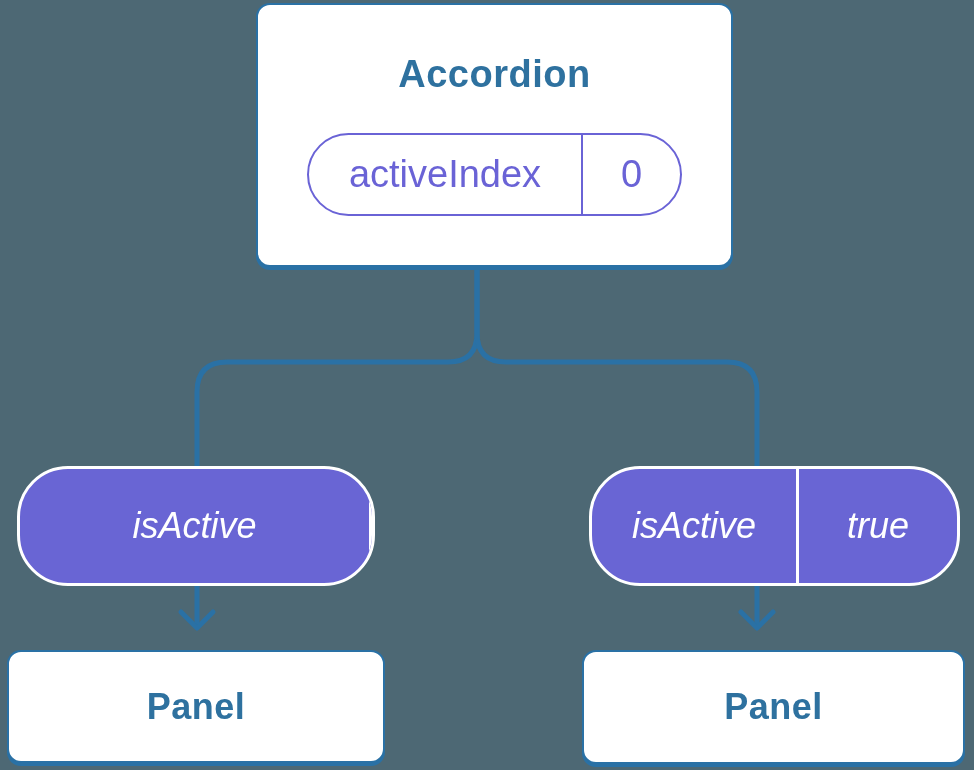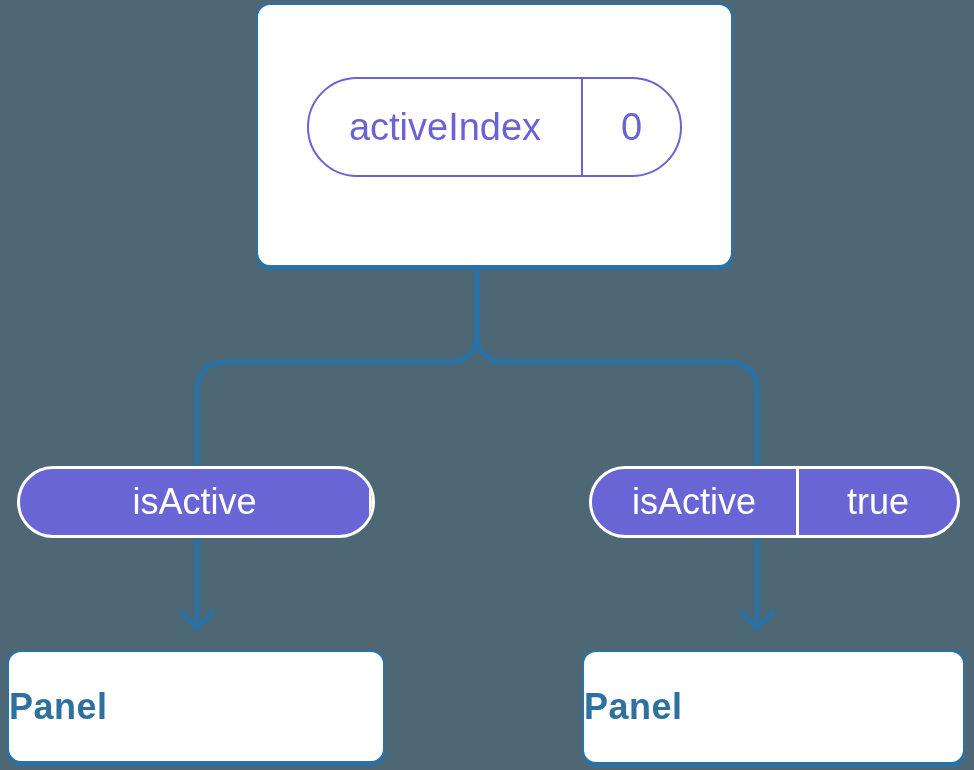--- a/index.html
+++ b/index.html
@@ -46,22 +46,22 @@
     padding-top: 48px;
   }
   .card-title {
     font-size: 38px;
     font-weight: 600;
     color: var(--text-blue);
     letter-spacing: 0.5px;
     line-height: 42px;
   }
   .outline-pill {
-    margin-top: 24px;
-    width: 375px; height: 100px;
+    margin-top: 38px;
+    width: 375px; height: 83px;
     border: 2px solid var(--purple-outline);
     border-radius: 50px;
     background: var(--white);
     display: flex; align-items: stretch;
     overflow: hidden;
   }
   .outline-pill .pill-label {
     flex: 1;
     display: flex; align-items: center; justify-content: center;
     font-size: 38px;
@@ -70,64 +70,66 @@
   }
   .outline-pill .pill-value {
     width: 97px;
     display: flex; align-items: center; justify-content: center;
     font-size: 38px;
     color: var(--purple-outline);
   }
   .filled-pill {
     position: absolute;
     top: 466px;
-    height: 72px;
+    height: 120px;
     background: var(--purple-fill);
     border: 3px solid var(--white);
     border-radius: 51px;
     display: flex; align-items: stretch;
     overflow: hidden;
     z-index: 3;
+    font-style: italic;
   }
   .filled-pill .pill-label {
     flex: 1;
     display: flex; align-items: center; justify-content: center;
     font-size: 36px;
     color: var(--white);
     border-right: 3px solid var(--white);
   }
   .filled-pill .pill-value {
     display: flex; align-items: center; justify-content: center;
     font-size: 36px;
     color: var(--white);
   }
   .filled-pill.left  { left: 17px;  width: 358px; }
   .filled-pill.left  .pill-value { width: 143px; }
   .filled-pill.right { left: 589px; width: 371px; }
   .filled-pill.right .pill-value { width: 158px; }
   .panel-card {
-    display: flex; align-items: center; 
+    display: flex; align-items: center; justify-content: center;
   }
   .panel-card .card-title { font-size: 36px; line-height: 1; }
   .panel-card.left  { left: 7px;   top: 650px; width: 378px; height: 113px; }
   .panel-card.right { left: 582px; top: 650px; width: 383px; height: 114px; }
 </style>
 </head>
 <body>
 
 <div class="canvas">
 
   <svg class="connectors" width="974" height="770" viewBox="0 0 974 770">
     <path d="M477 268 V333 Q477 362 448 362 H227 Q197 362 197 392 V624"></path>
     <path d="M477 268 V333 Q477 362 506 362 H727 Q757 362 757 392 V624"></path>
     <path d="M181 612 L197 628 L213 612"></path>
     <path d="M741 612 L757 628 L773 612"></path>
   </svg>
 
   <div class="card root-card">
+    <div class="card-title">Accordion</div>
     <div class="outline-pill">
       <span class="pill-label">activeIndex</span>
       <span class="pill-value">0</span>
     </div>
   </div>
 
   <div class="filled-pill left">
     <span class="pill-label">isActive</span>
   </div>
 

